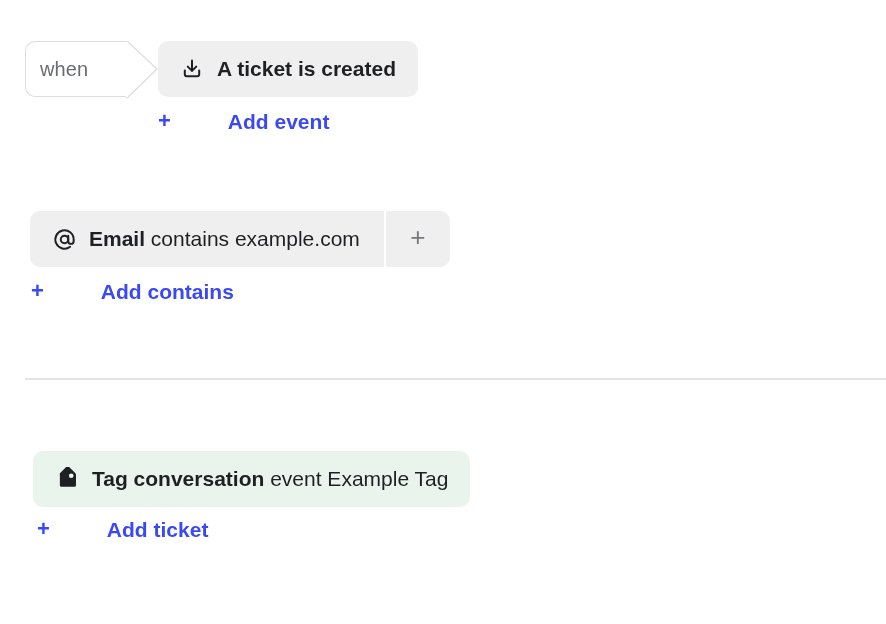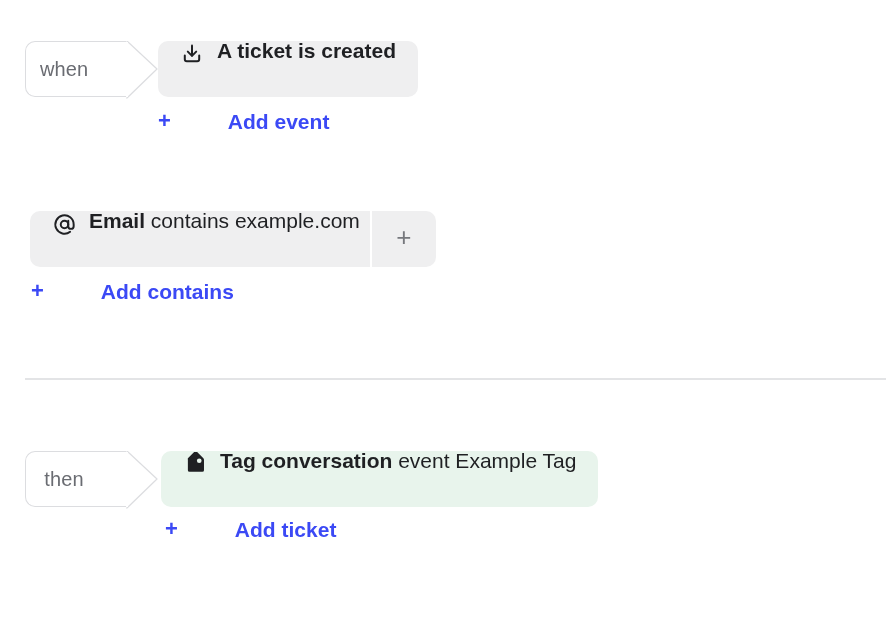--- a/index.html
+++ b/index.html
@@ -81,36 +81,36 @@
   }
 
   
   .pill-group {
     display: flex;
     align-items: stretch;
     gap: 2px;
   }
   .pill {
     display: inline-flex;
-    align-items: flex-start;
+    align-items: center;
     height: 56px;
     box-sizing: border-box;
     padding: 0 22px 0 21px;
     border-radius: 10px;
     background: #efeff0;
     font-size: 21px;
     white-space: nowrap;
     color: #1f2023;
   }
   .pill.green {
     background: #e8f4ec;
   }
   .pill.has-adjacent {
     border-radius: 10px 0 0 10px;
-    padding-right: 10px;
+    padding-right: 24px;
   }
   .pill-icon {
     display: inline-flex;
     align-items: center;
     justify-content: center;
     width: 26px;
     height: 26px;
     margin-right: 12px;
     flex: 0 0 26px;
   }
@@ -266,29 +266,20 @@
       </div>
 
     </div>
   </div>
 
   <div class="divider" id="divider-main"></div>
 
   <div class="rule-row" id="row-then">
     <div class="rule-row-inner">
 
-      <div class="chip-wrap">
-        <div class="chip">
-          <span class="chip-label">then</span>
-          <svg class="chip-point" viewBox="0 0 32 58">
-            <path d="M0,0 L1,0 L31,28 L1,57 L0,57" fill="#ffffff" stroke="#dcdde0" stroke-width="1.2" stroke-linejoin="round"></path>
-            <rect x="0" y="1" width="2" height="55" fill="#ffffff"></rect>
-          </svg>
-        </div>
-      </div>
 
       <div class="row-body">
         <div class="pill-group">
           <div class="pill green">
             <span class="pill-icon">
               <svg width="25" height="25" viewBox="0 0 24 24">
                 <path d="M11.1 2.6 H19.6 a2 2 0 0 1 2 2 v8.5 a2 2 0 0 1 -.6 1.42 l-7.1 7.1 a1.6 1.6 0 0 1 -2.26 0 L2.95 12.96 a1.6 1.6 0 0 1 0 -2.26 l7.1 -7.1 a2 2 0 0 1 1.05 -1z" fill="#1f2023" transform="rotate(-45 12 12) translate(0 0)"></path>
                 <circle cx="15.6" cy="8.4" r="2.25" fill="#e8f4ec"></circle>
               </svg>
             </span>

